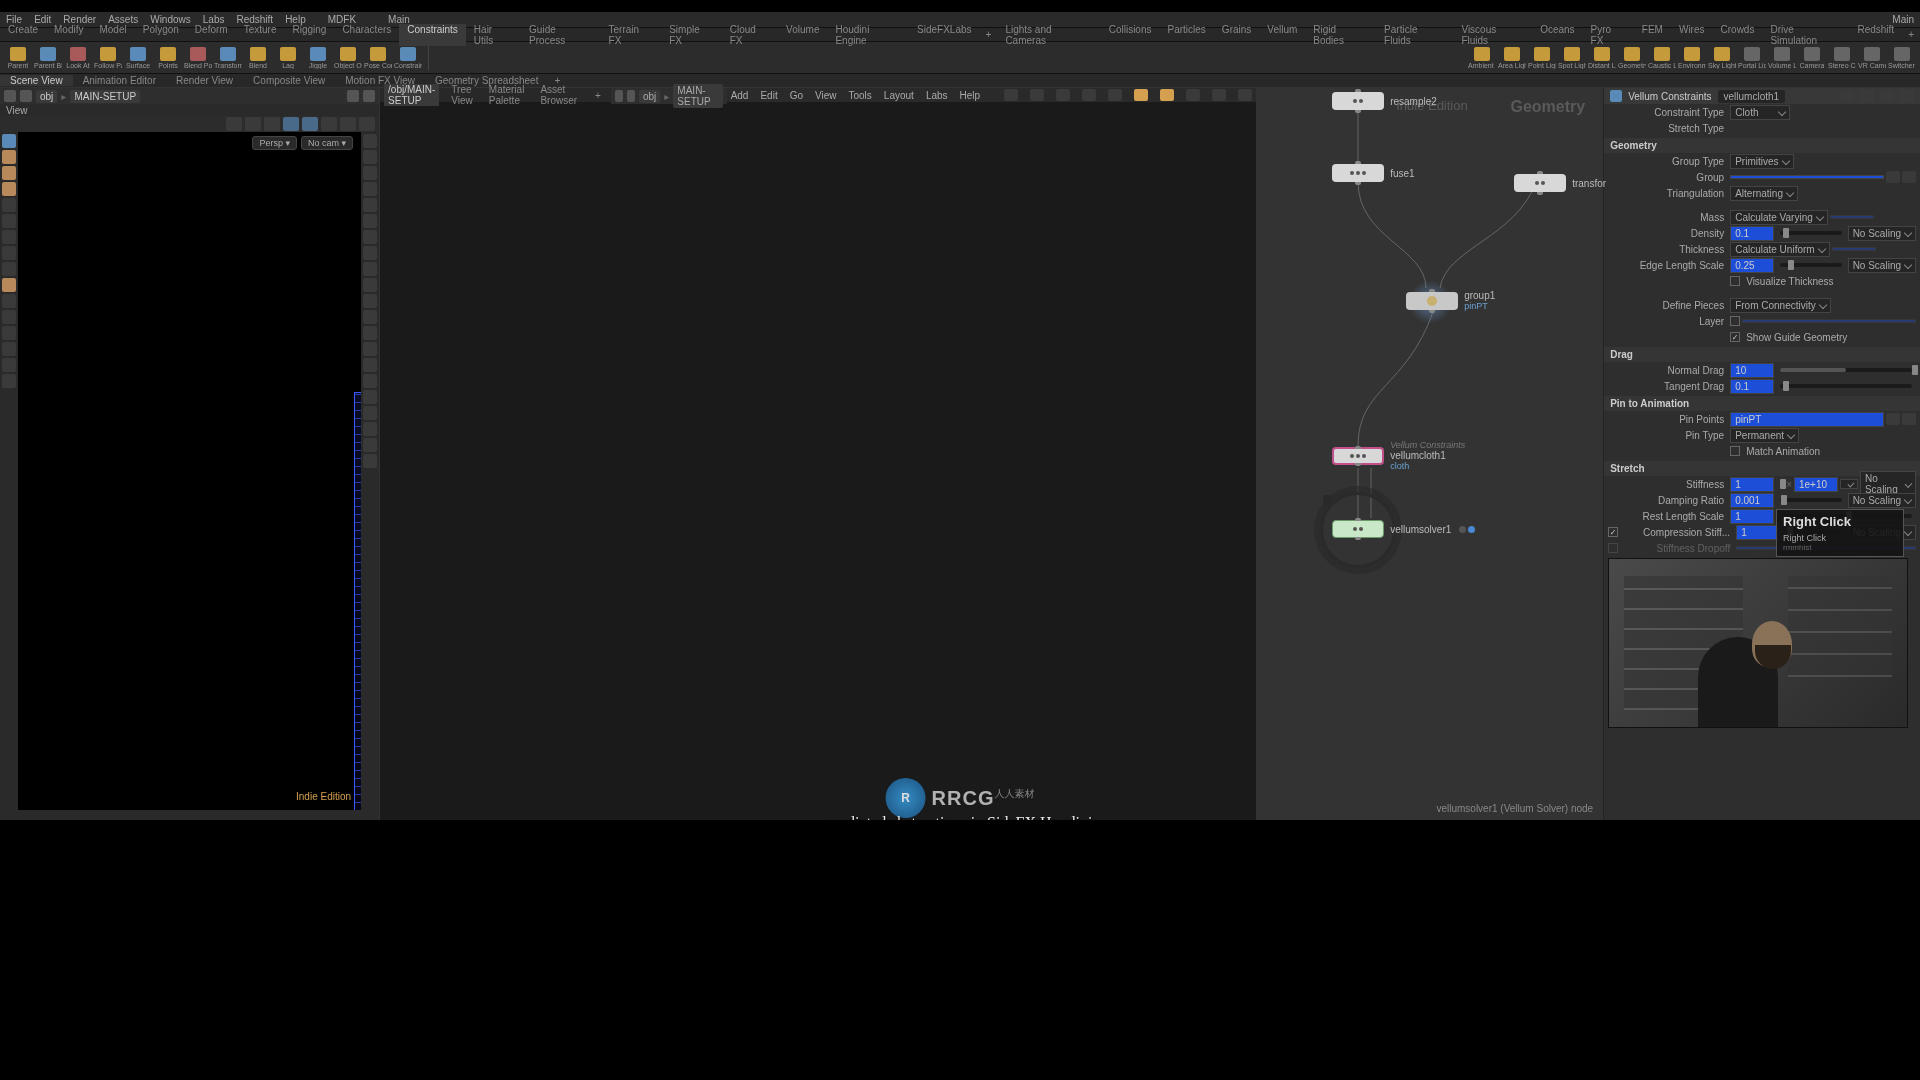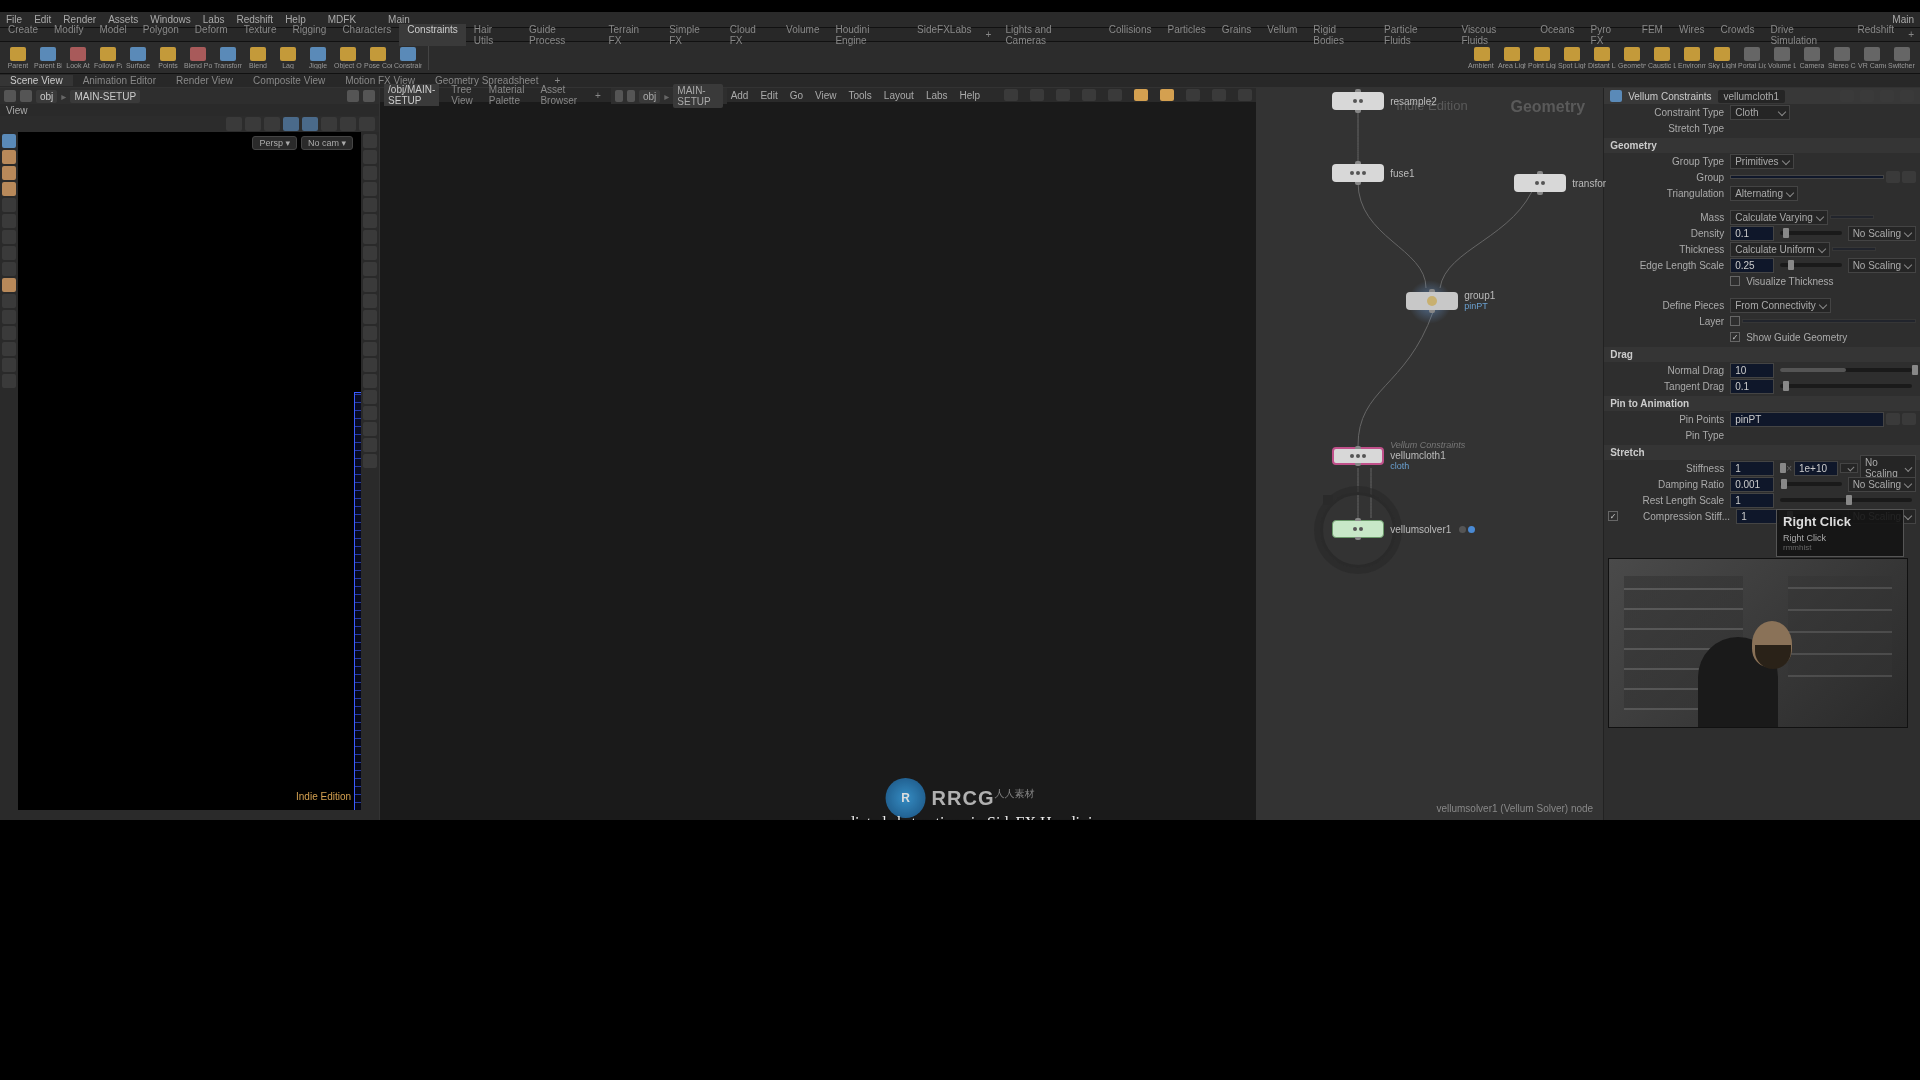--- a/index.html
+++ b/index.html
@@ -117,21 +117,21 @@
 .param-header .name { color: #ccc; }
 .param-header .path { background: #252525; padding: 1px 6px; border-radius: 2px; }
 .param-header .spacer { flex: 1; }
 .param-header .hicon { width: 14px; height: 12px; background: #3a3a3a; border-radius: 2px; cursor: pointer; }
 
 .param-row { display: flex; align-items: center; height: 16px; padding: 0 4px; }
 .param-row .lbl { width: 122px; text-align: right; padding-right: 6px; color: #aaa; }
 .param-row .val { flex: 1; display: flex; gap: 2px; align-items: center; }
 .param-row .dd { background: #252525; border: 1px solid #444; padding: 1px 4px; min-width: 60px; display: flex; justify-content: space-between; align-items: center; }
 .param-row .dd .caret { width: 6px; height: 6px; border-right: 1px solid #888; border-bottom: 1px solid #888; transform: rotate(45deg); margin-left: 4px; }
-.param-row .input { background: #0f172a; border: 1px solid #444; padding: 1px 4px; min-width: 44px; color: #ccc; }
+.param-row .input { background: #1d4ed8; border: 1px solid #444; padding: 1px 4px; min-width: 44px; color: #ccc; }
 .param-row .input.wide { flex: 1; }
 .param-row .slider { flex: 1; height: 4px; background: #1a1a1a; position: relative; border-radius: 2px; margin: 0 4px; }
 .param-row .slider.half::after { content: ''; position: absolute; left: 0; top: 0; height: 100%; width: 50%; background: #555; border-radius: 2px; }
 .param-row .slider .thumb { position: absolute; top: -3px; width: 6px; height: 10px; background: #888; border-radius: 1px; }
 .param-row .cb { width: 10px; height: 10px; border: 1px solid #666; display: flex; align-items: center; justify-content: center; }
 .param-row .cb.on::after { content: '✓'; color: #ccc; font-size: 8px; }
 .param-row .trail-btn { width: 14px; height: 12px; background: #3a3a3a; border-radius: 2px; }
 
 .param-section { background: #353535; padding: 2px 6px; color: #ccc; font-weight: bold; margin-top: 2px; }
 
@@ -740,20 +740,33 @@
         <div class="param-row">
               <span class="lbl">Pin Points</span>
               <div class="val">
                 <div class="input wide">pinPT</div>
                 <div class="trail-btn"></div>
                 <div class="trail-btn"></div>
               </div>
             </div>
         <div class="param-row">
               <span class="lbl">Pin Type</span>
+              <div class="val">
+                <div class="dd">
+                  <span>Permanent</span>
+                  <div class="caret"></div>
+                </div>
+              </div>
+            </div>
+        <div class="param-row">
+              <span class="lbl"></span>
+              <div class="val">
+                <div class="cb"></div>
+                <span style="margin-left:4px">Match Animation</span>
+              </div>
             </div>
 
         <div class="param-section">Stretch</div>
         <div class="param-row">
               <span class="lbl">Stiffness</span>
               <div class="val">
                 <div class="input">1</div>
                 <div class="slider">
                   <div class="thumb" style="left:2%"></div>
                 </div>
@@ -795,20 +808,27 @@
               <span class="lbl" style="width:114px">Compression Stiff...</span>
               <div class="val">
                 <div class="input">1</div>
                 <div class="slider">
                   <div class="thumb" style="left:2%"></div>
                 </div>
                 <div class="dd" style="min-width:54px">
                   <span>No Scaling</span>
                   <div class="caret"></div>
                 </div>
+              </div>
+            </div>
+        <div class="param-row" style="opacity:0.4">
+              <div class="cb" style="margin-right:4px"></div>
+              <span class="lbl" style="width:114px">Stiffness Dropoff</span>
+              <div class="val">
+                <div class="input wide"></div>
               </div>
             </div>
       </div>
     </div>
   </div>
 </div>
 
 <div class="timeline-area">
   <div class="tl-row">
     <div class="tl-btn">⏮</div>

